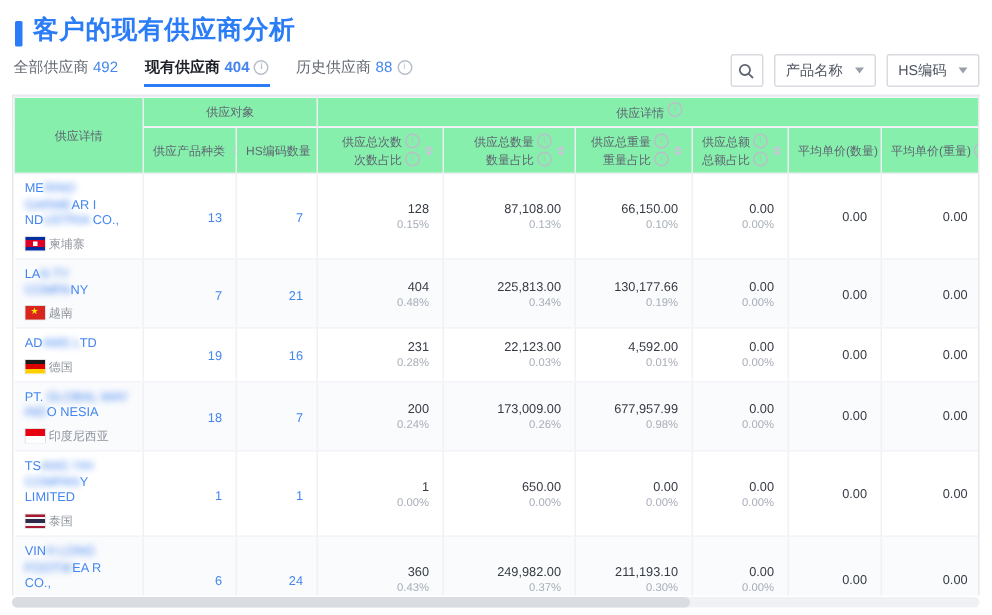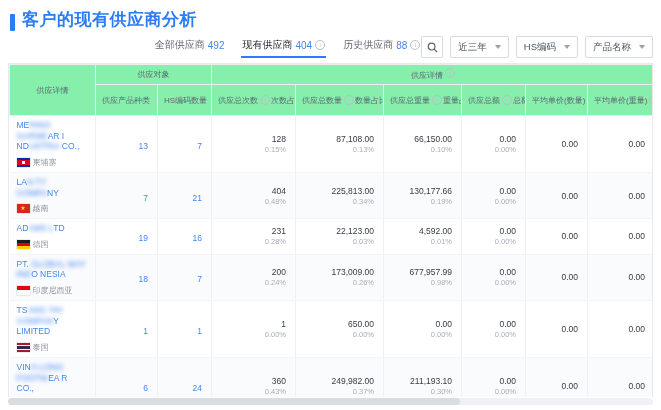--- a/index.html
+++ b/index.html
@@ -3,45 +3,45 @@
 <meta charset="utf-8">
 <style>
   :root{ --accent:#2b7cf7; --link:#4486f0; }
   html,body{margin:0;padding:0}
   body{width:661px;height:410px;overflow:hidden;background:#fff;
        font-family:"Liberation Sans","DejaVu Sans",sans-serif;-webkit-font-smoothing:antialiased}
   .hdr{display:flex;align-items:flex-end;gap:7px;padding:8px 10px 3px}
   .accent-bar{width:5px;height:17px;background:var(--accent);border-radius:1px}
   .title{font-size:17px;font-weight:bold;color:var(--accent);letter-spacing:.5px;margin:0}
 
-  .toolbar{display:flex;justify-content:flex-end;align-items:flex-end;padding:2px 8px 5px}
+  .toolbar{display:flex;justify-content:space-between;align-items:flex-end;padding:2px 8px 5px}
   .tabs{display:flex;gap:16px;align-items:center}
   .tab{display:flex;gap:3px;align-items:center;font-size:10px;color:#646a73;cursor:pointer;
        padding:2px 1px 4px;border-bottom:2px solid transparent}
   .tab .cnt{color:var(--link)}
-  .tab.active{color:#1f2329;font-weight:normal;border-bottom-color:var(--accent)}
+  .tab.active{color:#1f2329;font-weight:bold;border-bottom-color:var(--accent)}
   .info{position:relative;display:inline-block;width:8px;height:8px;border:1px solid #b9bfc9;border-radius:50%;flex:none}
   .info::after{content:"i";position:absolute;left:0;top:0;width:8px;height:8px;line-height:8px;
        text-align:center;font-size:6px;color:#b9bfc9;font-style:normal}
   .filters{display:flex;gap:7px;align-items:center}
   .fbtn{height:20px;border:1px solid #d8dbe0;border-radius:2px;background:#fff;display:flex;
        align-items:center;gap:8px;padding:0 7px;font-size:9.5px;color:#4e5562;cursor:pointer}
   .fbtn.search{width:20px;justify-content:center;padding:0}
   .caret{width:0;height:0;border-left:3.5px solid transparent;border-right:3.5px solid transparent;
        border-top:4px solid #9aa0ab}
 
   .table-wrap{margin:0 8px;height:333px;overflow:hidden;border:1px solid #e7e9ee;border-bottom:none}
   table{border-collapse:collapse;table-layout:fixed;width:645px}
   thead th{background:#86efac;font-weight:normal;color:#5f6672;font-size:8px;
        border:1px solid #ecEEF2;border:1px solid #eceef2;padding:2px 6px;white-space:nowrap;overflow:hidden}
   thead tr.grp th{height:15px;text-align:center;font-size:8px}
   thead tr.sub th{height:26px;text-align:right;vertical-align:middle}
   thead th.namehead{text-align:left;vertical-align:middle;font-size:8.5px}
   .hlbl{display:inline-flex;align-items:center;gap:2px;justify-content:flex-end}
-  .hstack{display:inline-flex;flex-direction:row;align-items:flex-end;gap:1px;vertical-align:middle}
+  .hstack{display:inline-flex;flex-direction:column;align-items:flex-end;gap:1px;vertical-align:middle}
   .sort{display:inline-flex;flex-direction:column;gap:1px;margin-left:3px;vertical-align:middle}
   .sort b{width:0;height:0;border-left:3px solid transparent;border-right:3px solid transparent}
   .sort .up{border-bottom:3.5px solid #c3c9d2}
   .sort .dn{border-top:3.5px solid #c3c9d2}
 
   tbody td{border-right:1px solid #f0f1f4;border-bottom:1px solid #f3f4f7;
        padding:4px 9px 4px 6px;vertical-align:middle}
   tbody tr.even{background:#fafbfd}
   td.name-cell{padding-left:7px}
   .name-link{color:var(--link);font-size:8.5px;line-height:1.25;text-decoration:none;display:block;cursor:pointer}
@@ -94,29 +94,25 @@
   <div class="filters">
     <div class="fbtn search">
       <svg width="11" height="11" viewBox="0 0 11 11">
         <circle cx="4.6" cy="4.6" r="3.4" fill="none" stroke="#5f6672" stroke-width="1.2"></circle>
         <line x1="7.2" y1="7.2" x2="10" y2="10" stroke="#5f6672" stroke-width="1.2"></line>
       </svg>
     </div>
 
     <span id="dropdowns" style="display:flex;gap:7px">
         <div class="fbtn">
-          <span>近三年</span>
+          <span>产品名称</span>
           <span class="caret"></span>
         </div>
         <div class="fbtn">
           <span>HS编码</span>
-          <span class="caret"></span>
-        </div>
-        <div class="fbtn">
-          <span>产品名称</span>
           <span class="caret"></span>
         </div>
       </span>
   </div>
 </div>
 
 <div class="table-wrap">
   <table>
     <colgroup>
       <col style="width:86px">

